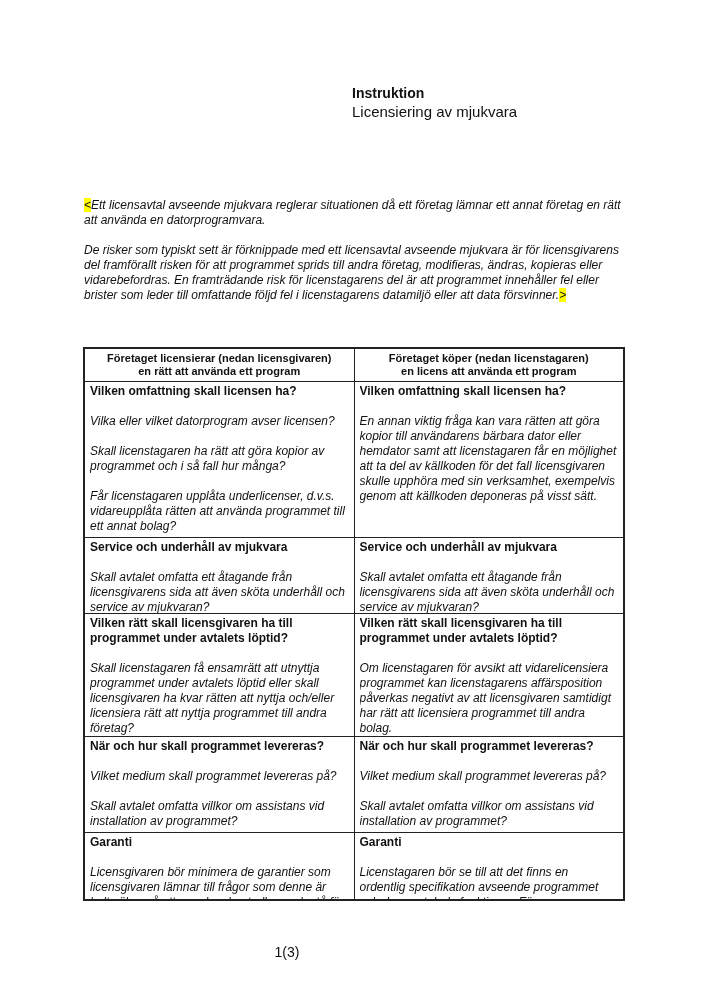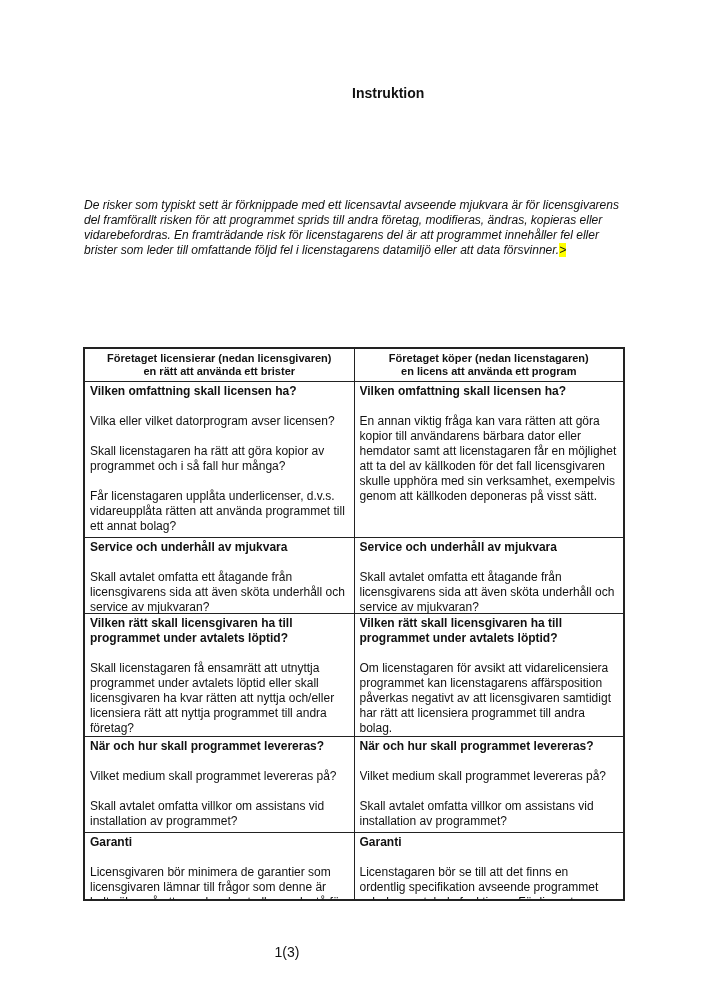--- a/index.html
+++ b/index.html
@@ -78,50 +78,53 @@
   .r0 .cw { height: 153px; }
   .r1 .cw { height: 73px; }
   .r2 .cw { height: 120px; }
   .r3 .cw { height: 93px; }
   .r4 .cw { height: 64px; }
   .cell-heading {
     font-weight: bold;
     margin: 0 0 15px 0;
   }
   .doc-table td p {
+    font-style: italic;
     margin: 0 0 15px 0;
   }
   .hline { display: block; }
 
   .page-number {
     position: absolute;
     left: 0;
     top: 944px;
     width: 574px;
     text-align: center;
     font-size: 14px;
   }
 </style>
 </head>
 <body>
 
 <div class="title-block">
   <h1 class="doc-title">Instruktion</h1>
+  <div class="doc-subtitle">Licensiering av mjukvara</div>
 </div>
 
 <div class="content">
+  <p class="italic"><mark>&lt;</mark><span>Ett licensavtal avseende mjukvara reglerar situationen då ett företag lämnar ett annat företag en rätt att använda en datorprogramvara.</span></p>
   <p class="italic"><span>De risker som typiskt sett är förknippade med ett licensavtal avseende mjukvara är för licensgivarens del framförallt risken för att programmet sprids till andra företag, modifieras, ändras, kopieras eller vidarebefordras. En framträdande risk för licenstagarens del är att programmet innehåller fel eller brister som leder till omfattande följd fel i licenstagarens datamiljö eller att data försvinner.</span><mark>&gt;</mark></p>
 </div>
 
 <table class="doc-table">
   <thead>
     <tr>
       <th>
         <span class="hline">Företaget licensierar (nedan licensgivaren)</span>
-        <span class="hline">en rätt att använda ett brister</span>
+        <span class="hline">en rätt att använda ett program</span>
       </th>
       <th>
         <span class="hline">Företaget köper (nedan licenstagaren)</span>
         <span class="hline">en licens att använda ett program</span>
       </th>
     </tr>
   </thead>
   <tbody>
     <tr class="r0">
       <td>

